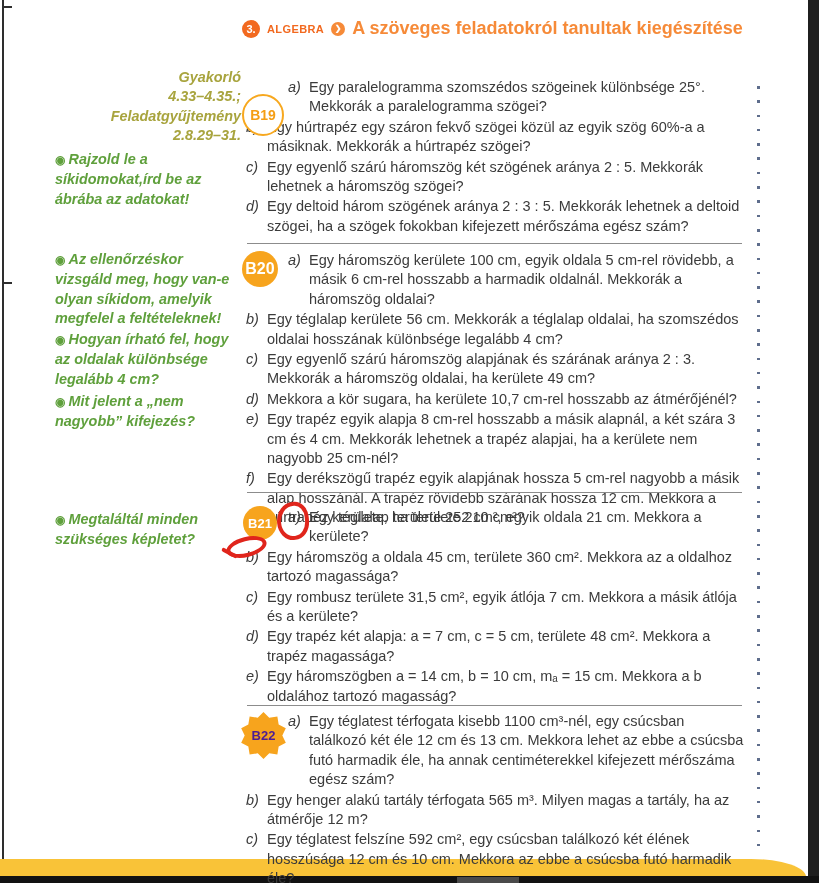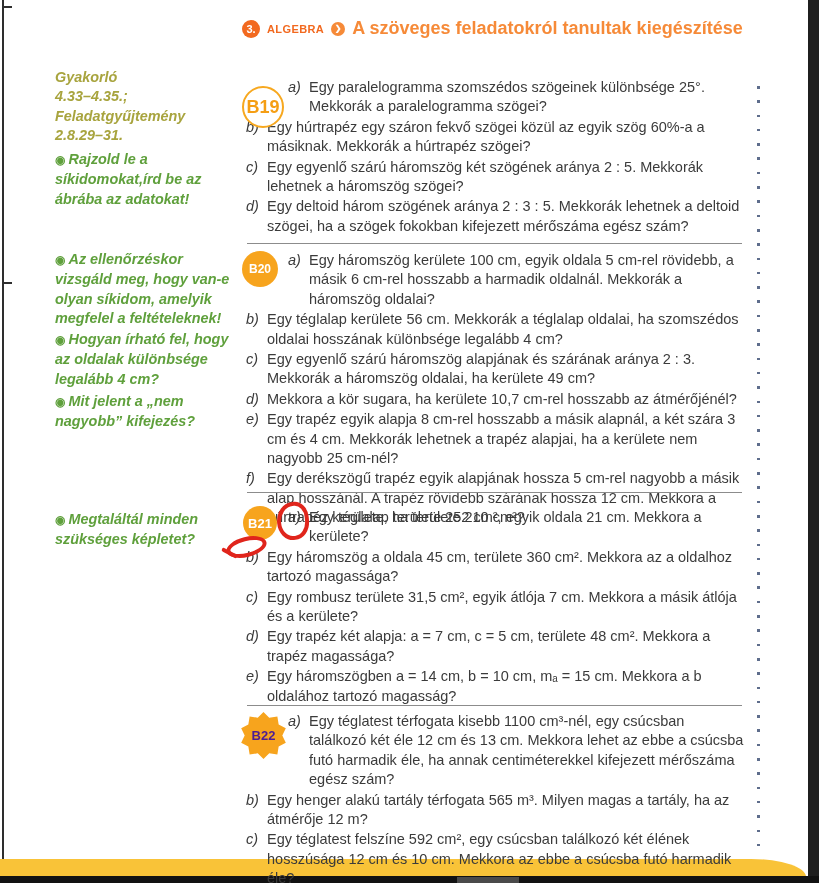--- a/index.html
+++ b/index.html
@@ -21,36 +21,36 @@
   .header{position:absolute;left:242px;top:18px;display:flex;align-items:center;gap:7px;}
   .num-circle{width:18px;height:18px;border-radius:50%;background:#f2691f;color:#fff;
     font-size:11px;font-weight:bold;display:flex;align-items:center;justify-content:center;}
   .header-title{font-size:11px;font-weight:bold;color:#f2691f;letter-spacing:.4px;}
   .arrow-circle{width:14px;height:14px;border-radius:50%;background:#f68a38;color:#fff;
     font-size:8px;font-weight:bold;display:flex;align-items:center;justify-content:center;}
   .header-subtitle{font-size:18px;color:#f68a38;font-weight:bold;}
   
   .side{position:absolute;left:55px;width:186px;font-size:14.4px;line-height:19.4px;
     font-style:italic;font-weight:bold;}
-  .side.ref{color:#a8a43e;}
+  .side.ref{color:#a8a43e;text-align:right;}
   .side.note{color:#5fa03c;}
   .side .bullet{font-style:normal;font-size:12px;margin-right:3px;}
   
   .problem{position:absolute;left:246px;width:498px;}
   .sep{position:absolute;left:247px;width:495px;height:1px;background:#8c8c8c;}
   .item{display:flex;margin-bottom:1px;font-size:14.5px;line-height:19.4px;}
   .item .letter{flex:0 0 21px;font-style:italic;}
   .item .text{flex:1;}
   .item.first{margin-left:42px;}
   
   .badge{position:absolute;display:flex;align-items:center;justify-content:center;
     font-weight:bold;z-index:2;}
-  .badge.outline{left:-4px;top:8px;width:38px;height:38px;border-radius:50%;
-    border:2.5px solid #f7a81f;background:#fff;color:#f59e14;font-size:18px;}
-  .badge.filled{border-radius:50%;background:#f7a41d;color:#fff;font-size:12px;}
+  .badge.outline{left:-4px;top:16px;width:38px;height:38px;border-radius:50%;
+    border:2.5px solid #f7a81f;background:#fff;color:#f59e14;font-size:14px;}
+  .badge.filled{border-radius:50%;background:#f7a41d;color:#fff;font-size:16px;}
   .badge.b20{left:-4px;top:0;width:36px;height:36px;}
   .badge.b21{left:-3px;top:-2px;width:34px;height:34px;font-size:13px;}
   .badge.star{left:-6px;top:0;width:47px;height:47px;color:#4c1d95;font-size:13px;}
   .badge.star svg{position:absolute;left:0;top:0;width:100%;height:100%;}
   .badge.star span{position:relative;z-index:1;}
   
   .anno{position:absolute;z-index:5;}
   .anno.circle-a{left:277px;top:502px;width:24px;height:30px;border:4px solid #e0251c;
     border-radius:55% 45% 50% 50%;transform:rotate(-5deg);}
   .anno.scribble-b{left:226px;top:537px;width:33px;height:12px;border:4px solid #e0251c;

